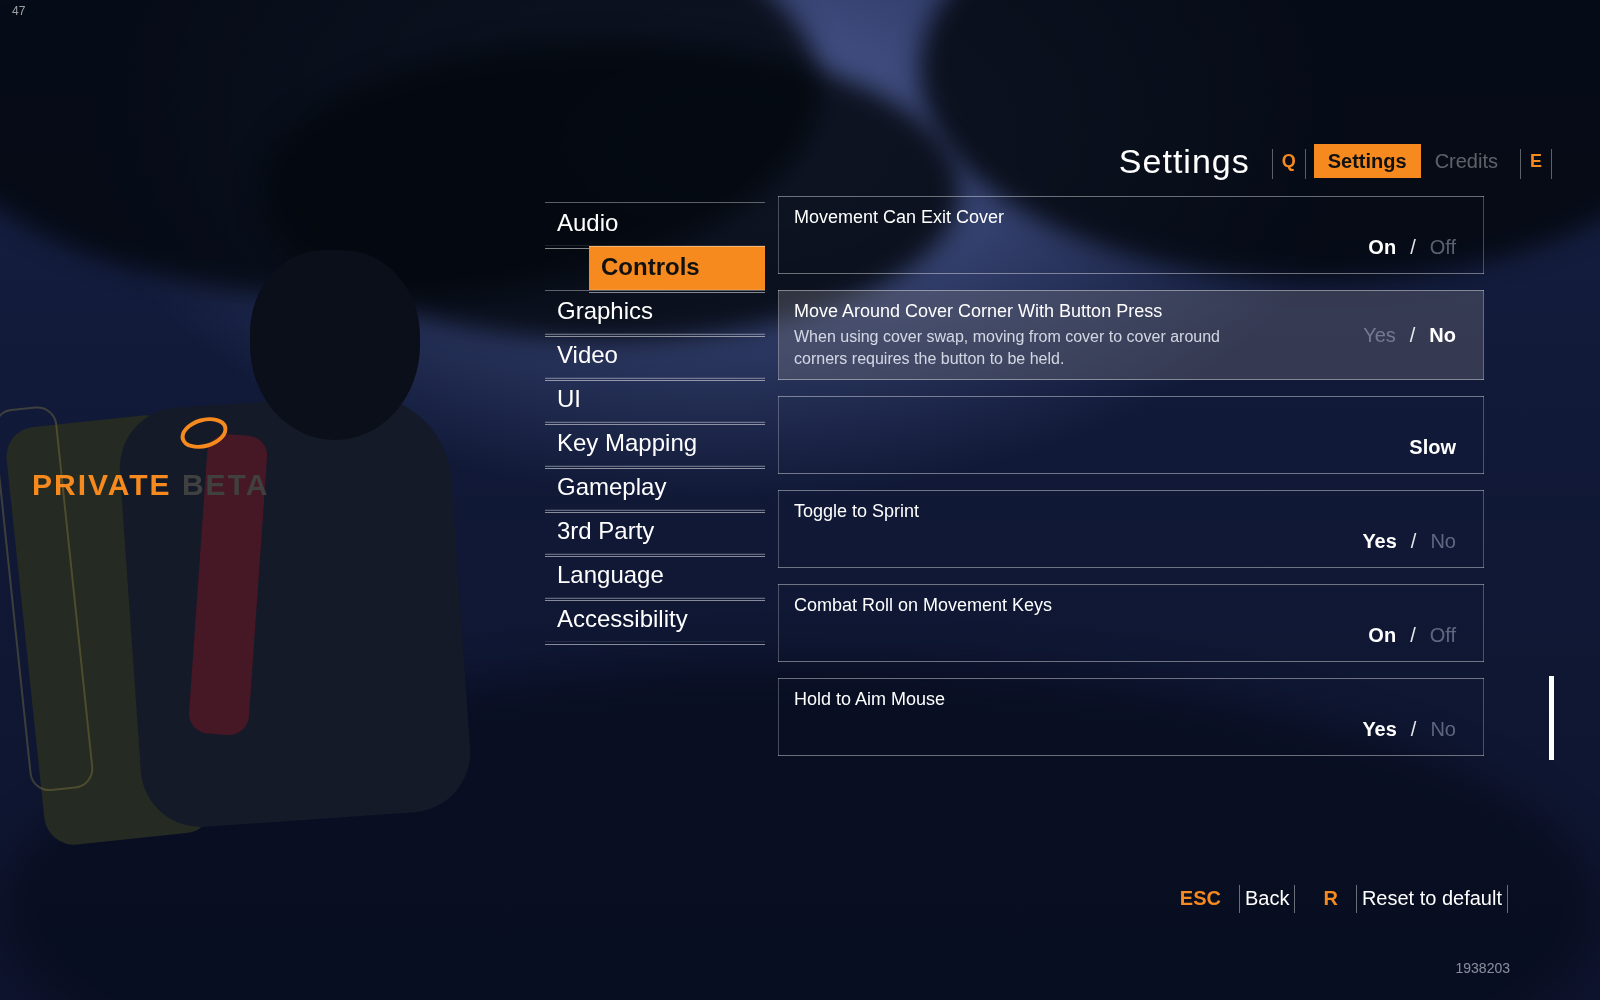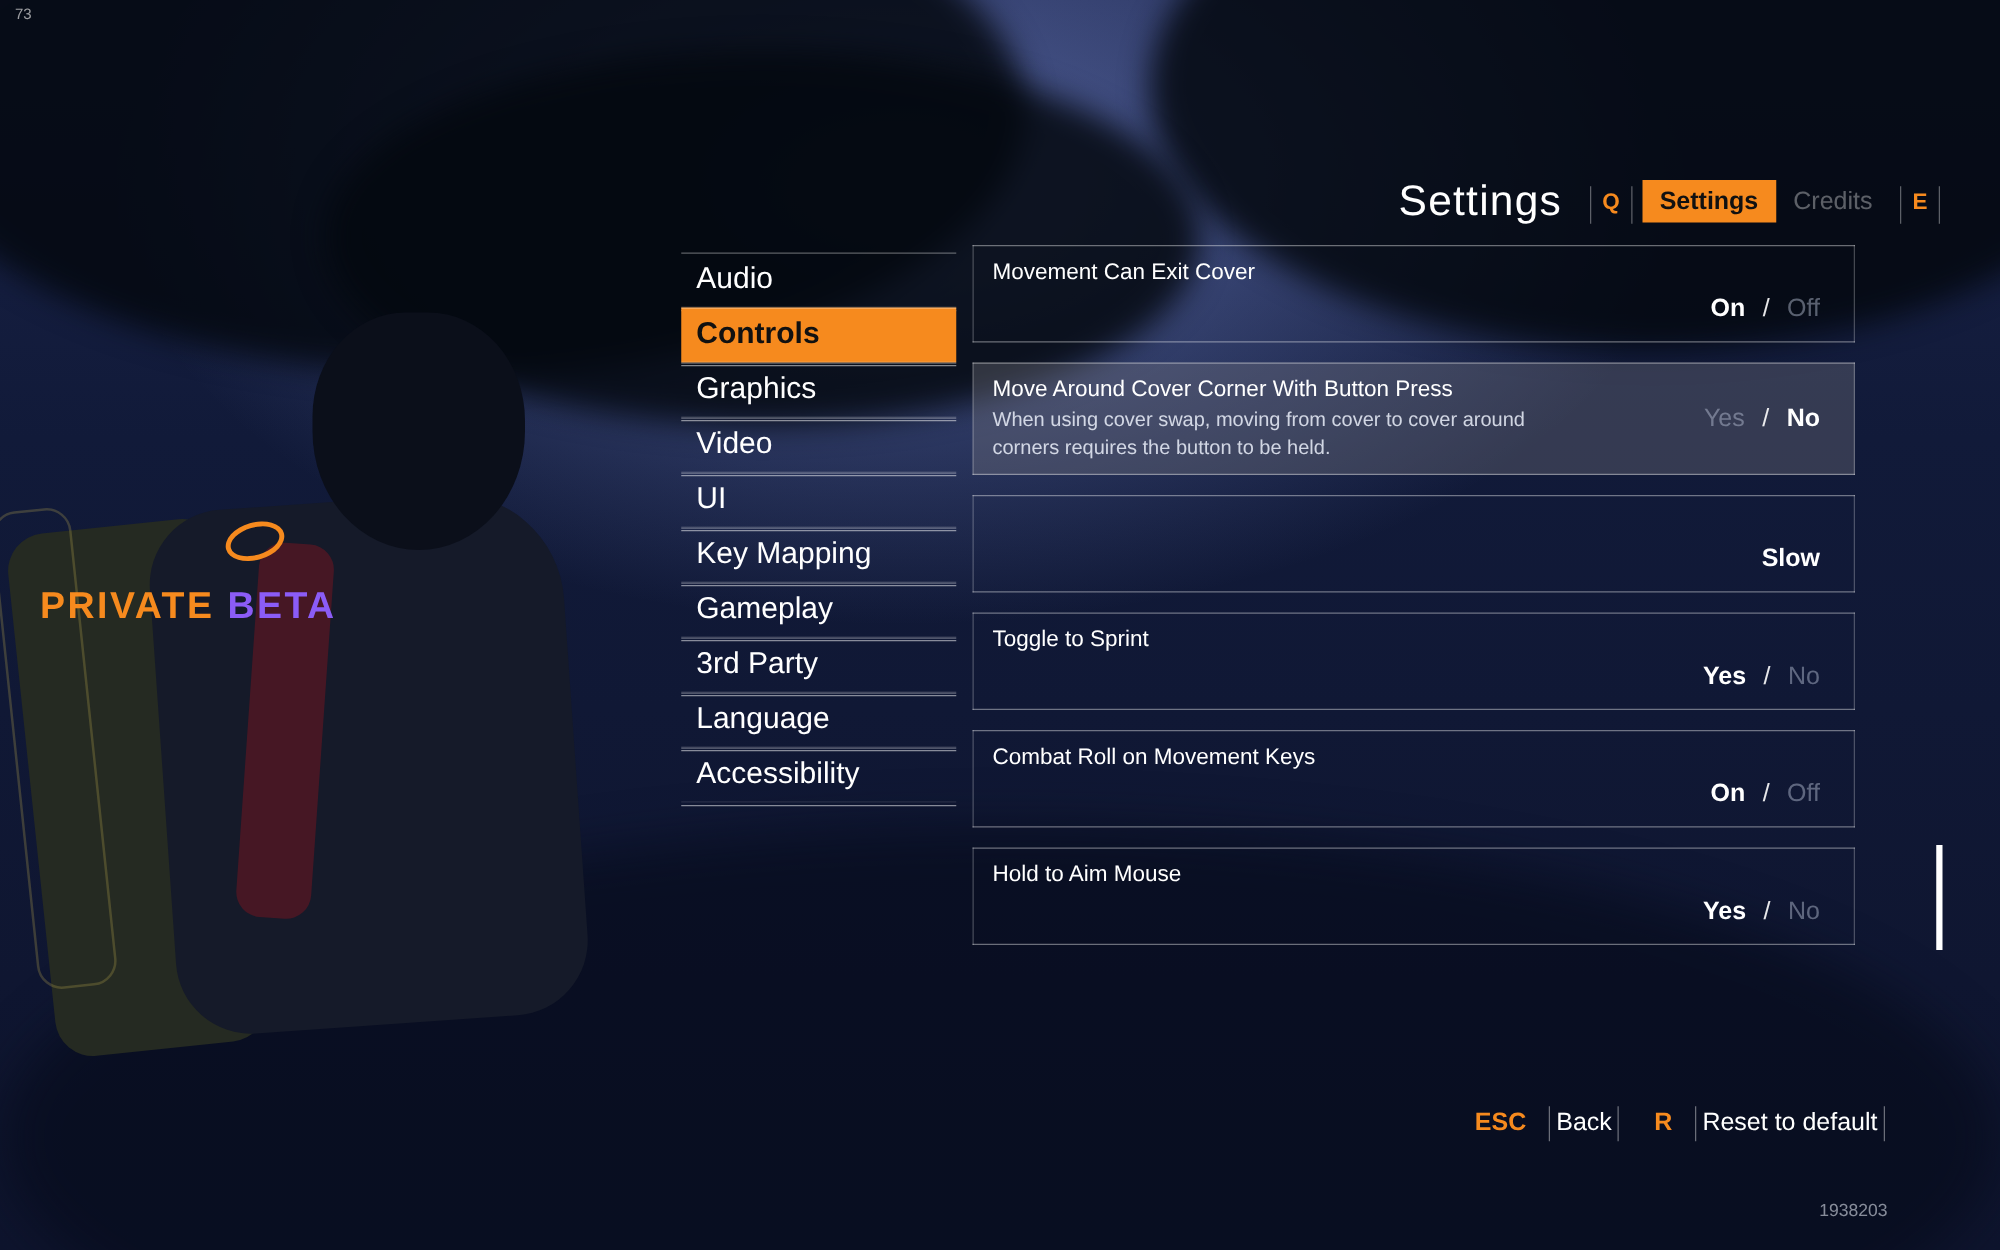--- a/index.html
+++ b/index.html
@@ -14,21 +14,21 @@
   
   .bgblob { position:absolute; border-radius:50%; background: rgba(3,8,15,0.85); filter: blur(12px); }
   .b1{ width:900px;height:420px; left:-80px; top:-120px; }
   .b2{ width:800px;height:420px; right:-120px; top:-140px; }
   .b3{ width:700px;height:300px; left:260px; top:40px; }
   .b4{ width:1600px;height:500px; left:0; bottom:-160px; background:rgba(5,10,25,0.6); filter:blur(20px);}
 
   .fps { position:absolute; top:4px; left:12px; font-size:12px; color:#ddd; opacity:.7;}
   .watermark { position:absolute; left:32px; top:468px; font-size:30px; font-weight:700; letter-spacing:2px; }
   .watermark .a{ color:#f68a1e; }
-  .watermark .b{ color:#8b5cf6; }
+  .watermark .b{ color:#404040; }
 
   
   .char { position:absolute; left:60px; top:250px; width:420px; height:750px; }
   .char .head{ position:absolute; left:190px; top:0; width:170px; height:190px; background:#0b0f1a; border-radius:48% 50% 55% 55%; }
   .char .torso{ position:absolute; left:70px; top:150px; width:330px; height:420px; background:#151a29; border-radius:60px 90px 60px 60px; transform:rotate(-4deg); }
   .char .torso::after{ content:""; position:absolute; left:70px; top:30px; width:60px; height:300px; background:rgba(130,20,30,0.45); transform:rotate(8deg); border-radius:20px; }
   .char .pack{ position:absolute; left:-35px; top:170px; width:170px; height:420px; background:#252a22; border-radius:30px; transform:rotate(-6deg); }
   .char .pack::before{content:"";position:absolute;left:-10px;top:-20px;width:60px;height:380px;border:2px solid rgba(200,180,80,0.25);border-radius:20px;}
   .char .ring{ position:absolute; left:120px; top:168px; width:48px; height:30px; border:4px solid #f68a1e; border-radius:50%; transform:rotate(-16deg); }
 
@@ -39,21 +39,21 @@
   .hint-wrap{position:relative;padding:0 4px;}
   .hint-wrap::before, .hint-wrap::after{content:"";position:absolute;top:-2px;width:1px;height:30px;background:rgba(255,255,255,0.35);}
   .hint-wrap::before{left:-4px;} .hint-wrap::after{right:-4px;}
   .tab { font-size:20px; padding:6px 14px; color:rgba(255,255,255,0.35); }
   .tab.active { background:#f68a1e; color:#111; font-weight:600; }
 
   
   .side { position:absolute; left:545px; top:202px; width:220px; }
   .side-item { font-size:24px; color:#fff; padding:6px 12px 8px; border-top:1px solid rgba(255,255,255,0.35); border-bottom:1px solid rgba(255,255,255,0.1); cursor:pointer; position:relative;}
   .side-item::after{content:"";position:absolute;left:0;right:0;bottom:-4px;height:1px;background:rgba(255,255,255,0.5);}
-  .side-item.active { background:#f68a1e; color:#111; font-weight:600; }
+  .side-item.active { background:#f68a1e; color:#111; font-weight:600;margin-left:44px; }
 
   
   .options { position:absolute; left:778px; top:196px; width:706px; }
   .opt { position:relative; border-top:1px solid rgba(255,255,255,0.4); border-bottom:1px solid rgba(255,255,255,0.4); margin-bottom:16px; padding:10px 16px 10px 16px; min-height:78px; }
   .opt::before,.opt::after{content:"";position:absolute;top:-1px;width:1px;height:calc(100% + 2px);background:rgba(255,255,255,0.25);}
   .opt::before{left:0;} .opt::after{right:0;}
   .opt.hover { background:rgba(120,120,130,0.35); }
   .opt .label { font-size:18px; color:#fff; }
   .opt .desc { font-size:16px; color:rgba(235,240,250,0.85); max-width:440px; line-height:1.35; margin-top:4px;}
   .opt .value { position:absolute; right:28px; top:50%; transform:translateY(-50%); font-size:20px; display:flex; gap:14px; align-items:center;text-align:right; }
@@ -76,21 +76,21 @@
   .build{ position:absolute; right:90px; bottom:24px; font-size:14px; color:rgba(220,225,235,0.6);}
 </style>
 </head>
 <body>
 
 <div class="bgblob b1"></div>
 <div class="bgblob b2"></div>
 <div class="bgblob b3"></div>
 <div class="bgblob b4"></div>
 
-<div class="fps">73</div>
+<div class="fps">47</div>
 
 <div class="char">
   <div class="pack"></div>
   <div class="torso"></div>
   <div class="head"></div>
   <div class="ring"></div>
 </div>
 
 <div class="watermark">
   <span class="a">PRIVATE </span><span class="b">BETA</span>

